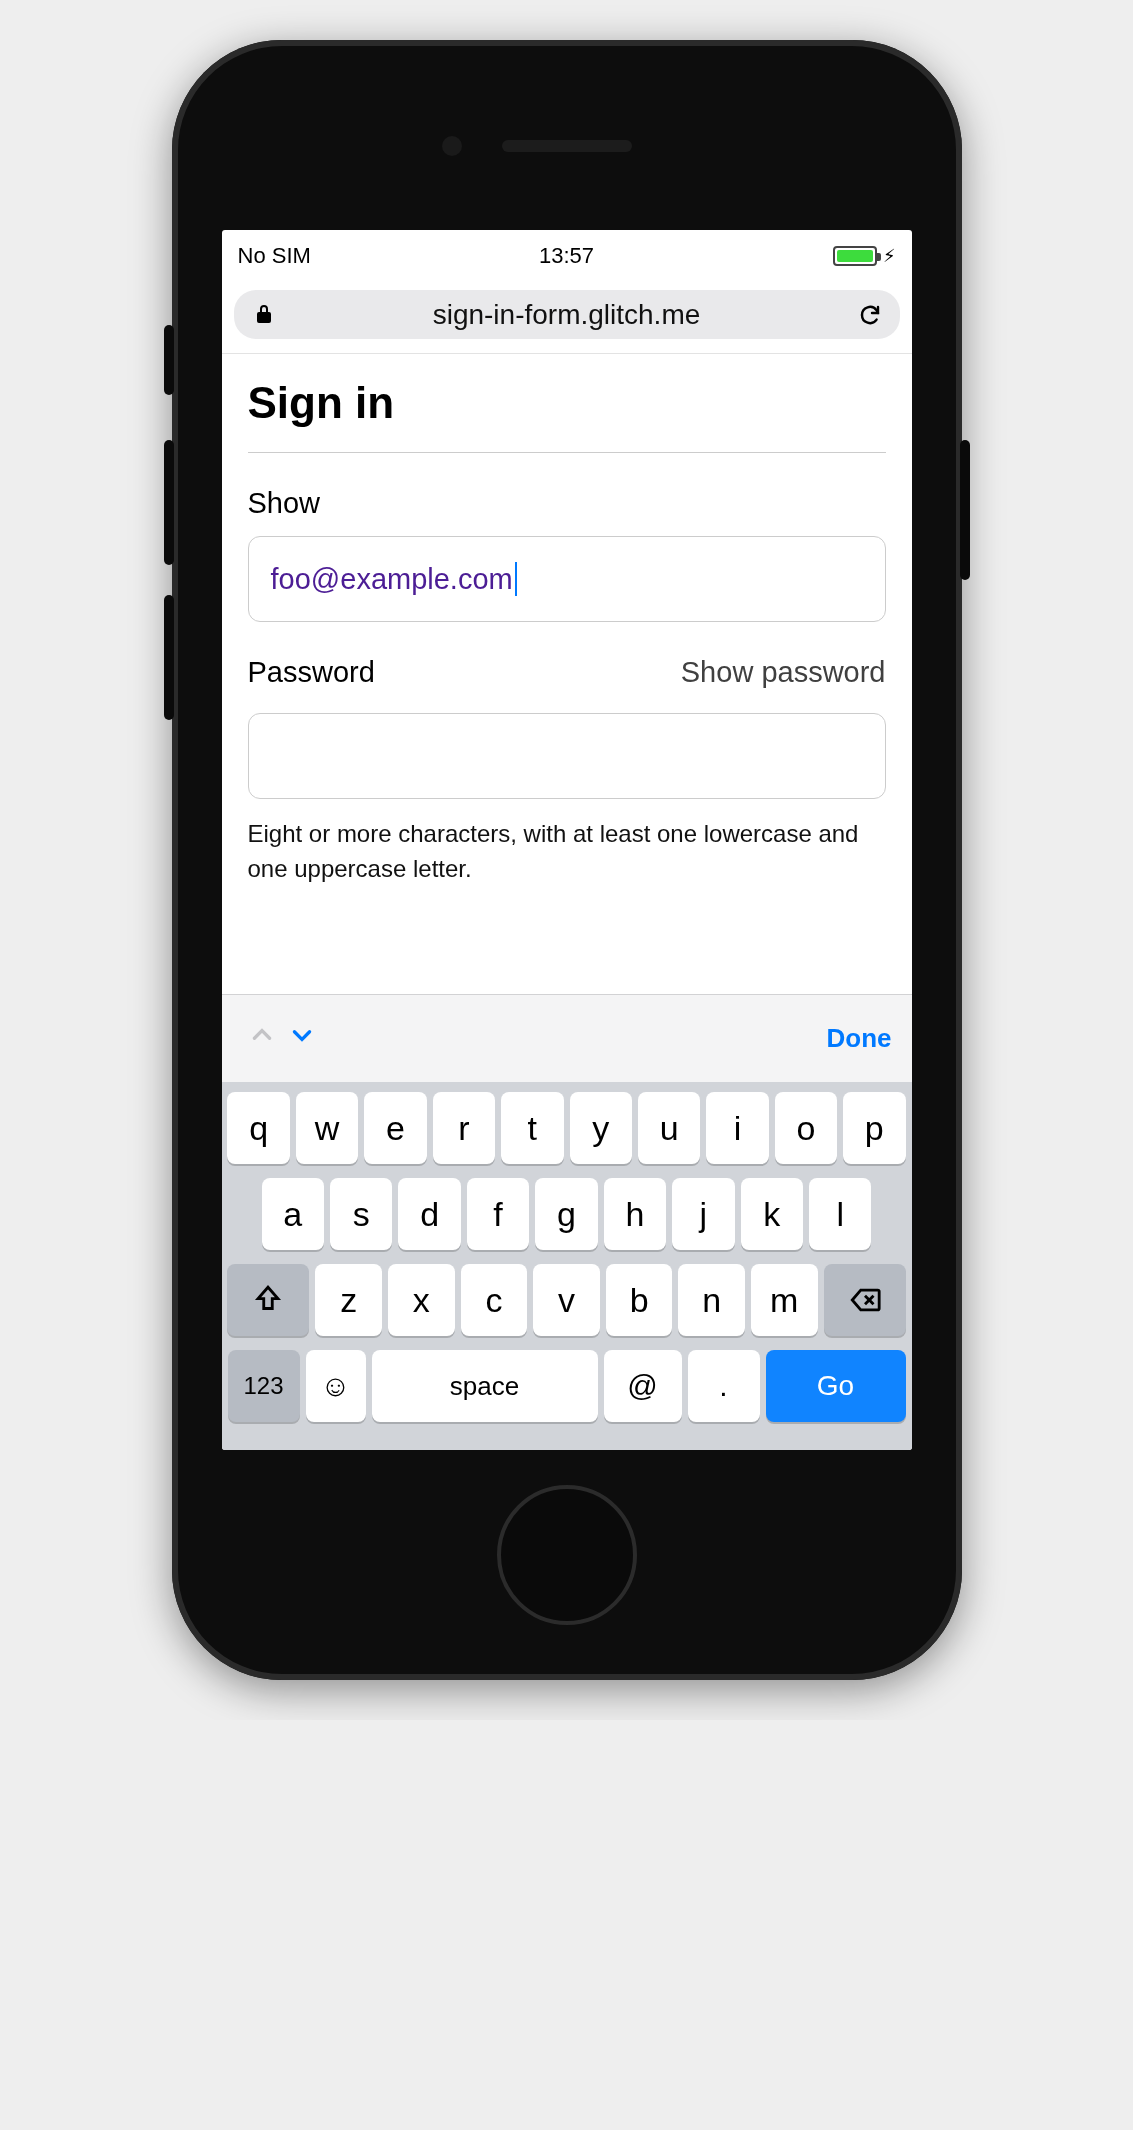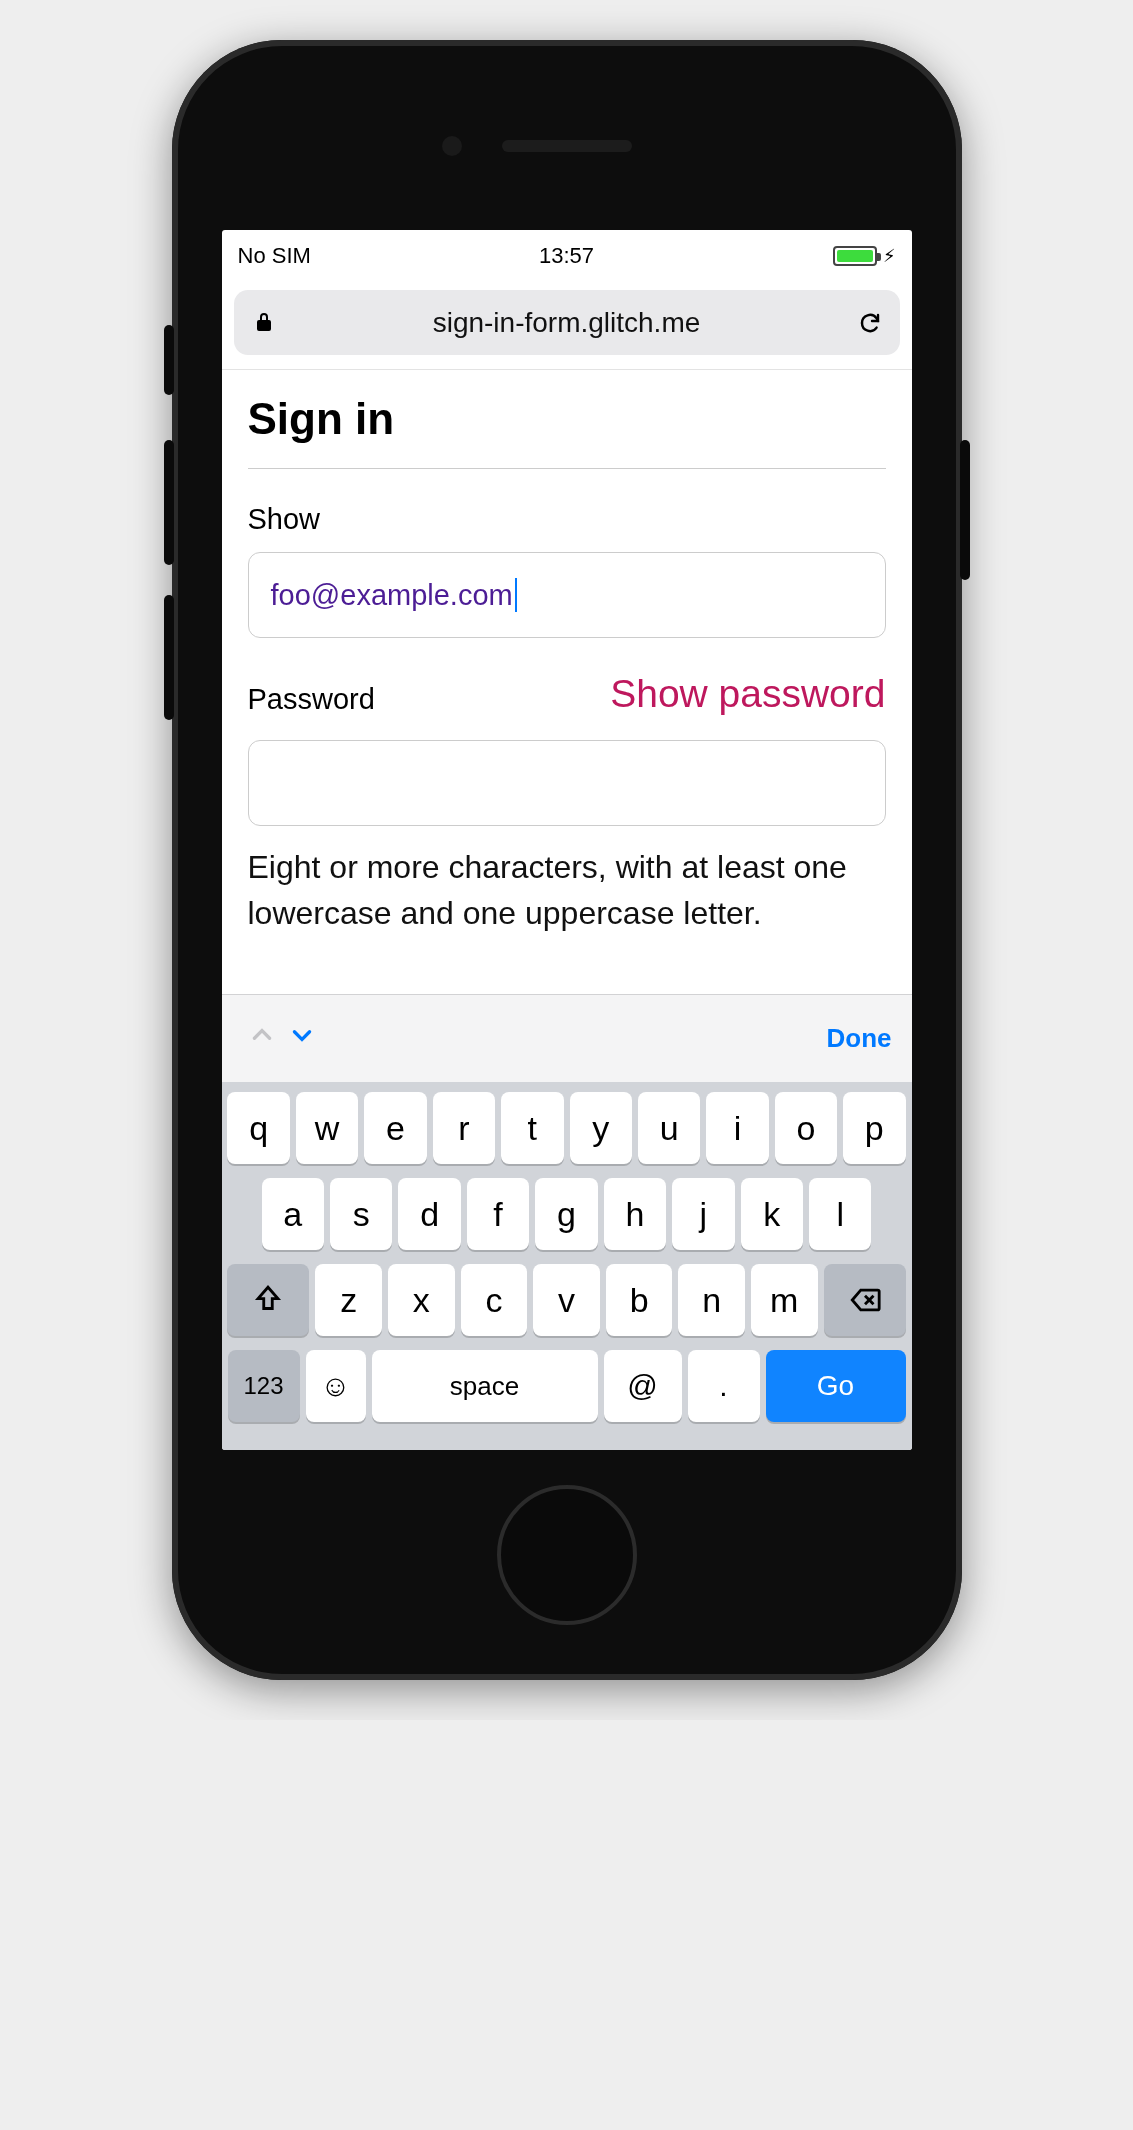--- a/index.html
+++ b/index.html
@@ -57,45 +57,45 @@
   .battery::after {
     content: ""; position: absolute; right: -6px; top: 5px;
     width: 4px; height: 8px; background: #444; border-radius: 0 2px 2px 0;
   }
   .battery-fill { background: #3ddc3d; width: 100%; height: 100%; border-radius: 2px; }
   .bolt { font-size: 18px; margin-left: 2px; }
 
   
   .addr-wrap { padding: 8px 12px 14px 12px; border-bottom: 1px solid #e3e3e3; }
   .addr-pill {
-    height: 65px; background: #e9e9eb; border-radius: 14px;
+    height: 49px; background: #e9e9eb; border-radius: 22px;
     display: flex; align-items: center; padding: 0 18px;
     font-size: 28px; color: #111; gap: 10px;
   }
   .addr-pill .addr-text { flex: 1; text-align: center; }
   .lock-icon svg, .reload-icon svg { width: 24px; height: 24px; display: block; }
 
   
   .page { padding: 24px 26px 0 26px; flex: 1; overflow: hidden; }
   h1 {
     font-size: 44px; font-weight: 800; padding-bottom: 24px;
     border-bottom: 1px solid #ccc; margin-bottom: 34px;
   }
   .lbl { font-size: 29px; color: #000; margin-bottom: 16px; }
   .lbl-row { display: flex; justify-content: space-between; align-items: flex-end; margin-bottom: 24px; }
-  .lbl-row .aux { font-size: 39px; color: #be185d; }
+  .lbl-row .aux { font-size: 29px; color: #404040; }
   .input {
     width: 100%; height: 86px; border: 1px solid #ccc; border-radius: 12px;
     padding: 0 22px; font-size: 29px; color: #4c1d95; background: #fff;
     display: flex; align-items: center;
   }
   .caret { display:inline-block; width:2px; height:34px; background:#0079ff; vertical-align:middle; margin-left:2px; animation: blink 1.1s step-end infinite; }
   @keyframes blink { 50% { opacity: 0; } }
   .group { margin-bottom: 34px; }
-  .hint { font-size: 32px; color: #111; line-height: 1.45; margin-top: 18px; }
+  .hint { font-size: 24px; color: #111; line-height: 1.45; margin-top: 18px; }
 
   
   .kb-acc {
     height: 88px; background: #f4f4f5; border-top: 1px solid #d2d2d4;
     display: flex; align-items: center; padding: 0 20px; font-size: 26px;
   }
   .kb-acc .chev { width: 40px; text-align: center; }
   .chev.up { color: #c3c3c6; }
   .chev.down { color: #0079ff; }
   .kb-acc .spacer { flex: 1; }

